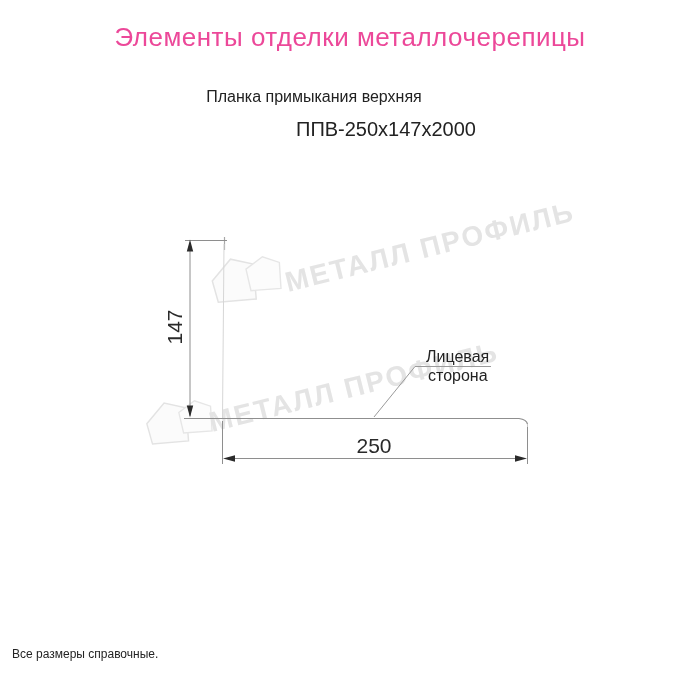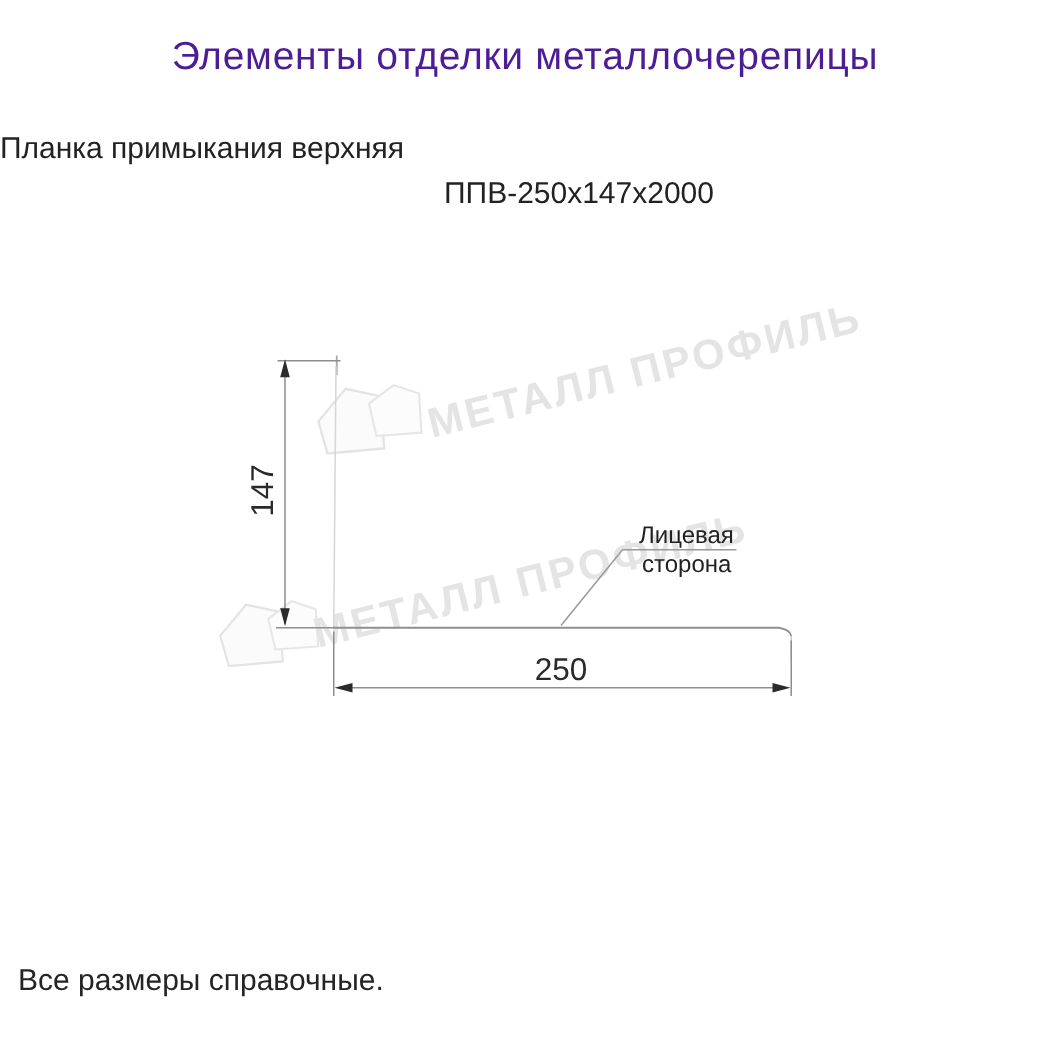--- a/index.html
+++ b/index.html
@@ -18,28 +18,29 @@
   }
   .page-title {
     position: absolute;
     top: 22px;
     left: 0;
     width: 700px;
     text-align: center;
     font-size: 26px;
     font-weight: 400;
     letter-spacing: 0.5px;
-    color: #4c1d95;
+    color: #ec4899;
   }
   .product-name {
     position: absolute;
     top: 88px;
     left: 0;
     width: 628px;
-    font-size: 20px;
+    text-align: center;
+    font-size: 16px;
     font-weight: 400;
     color: #222222;
   }
   .product-code {
     position: absolute;
     top: 118px;
     left: 0;
     width: 700px;
     text-align: center;
     font-size: 20px;
@@ -49,21 +50,21 @@
   }
   .diagram-svg {
     position: absolute;
     top: 0;
     left: 0;
   }
   .footer-notes {
     position: absolute;
     left: 12px;
     top: 644px;
-    font-size: 20px;
+    font-size: 12px;
     line-height: 20px;
     color: #242424;
   }
   .dim-text {
     font-family: "Liberation Sans", sans-serif;
     font-size: 21px;
     fill: #2a2a2a;
   }
   .callout-text {
     font-family: "Liberation Sans", sans-serif;

